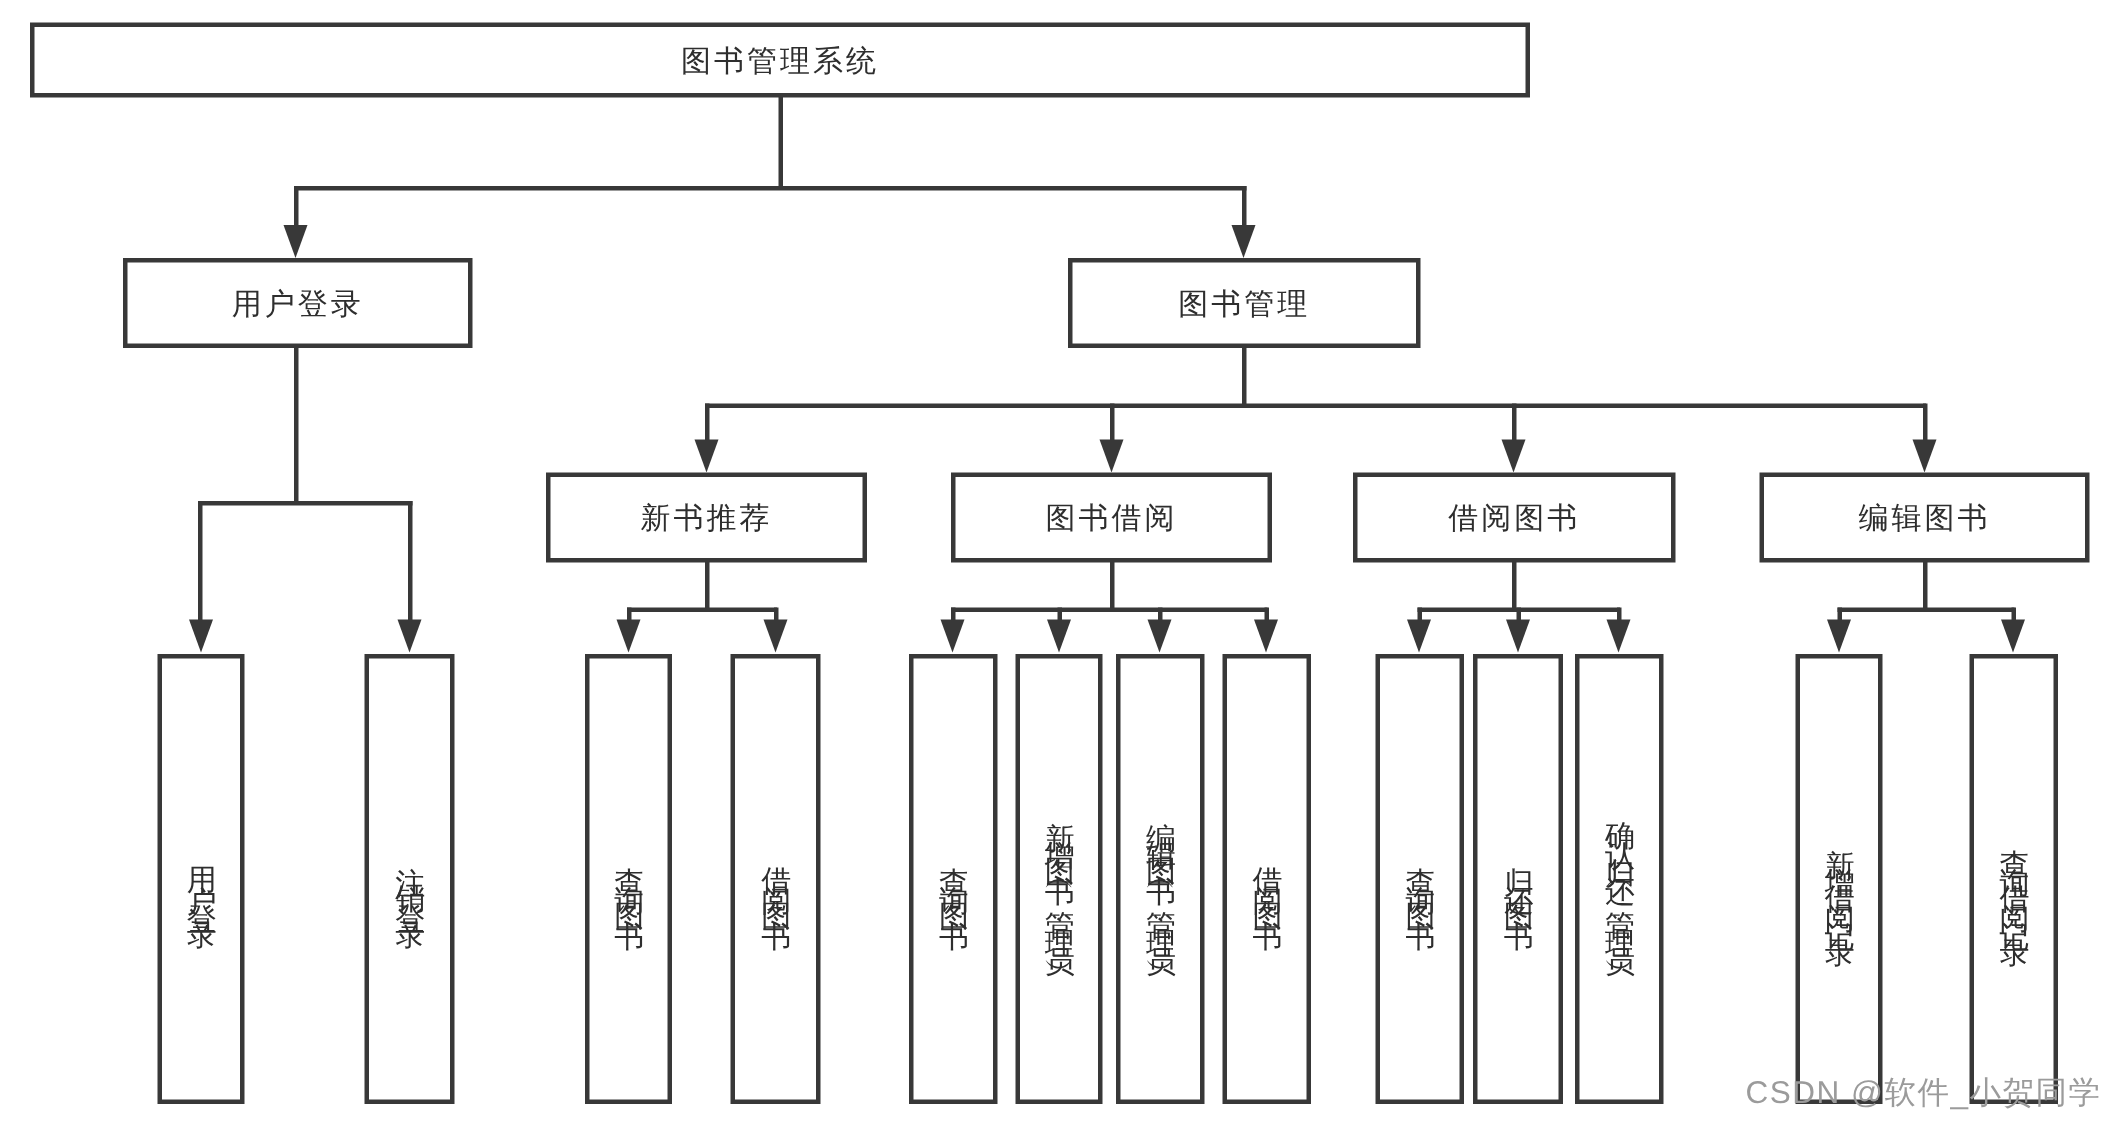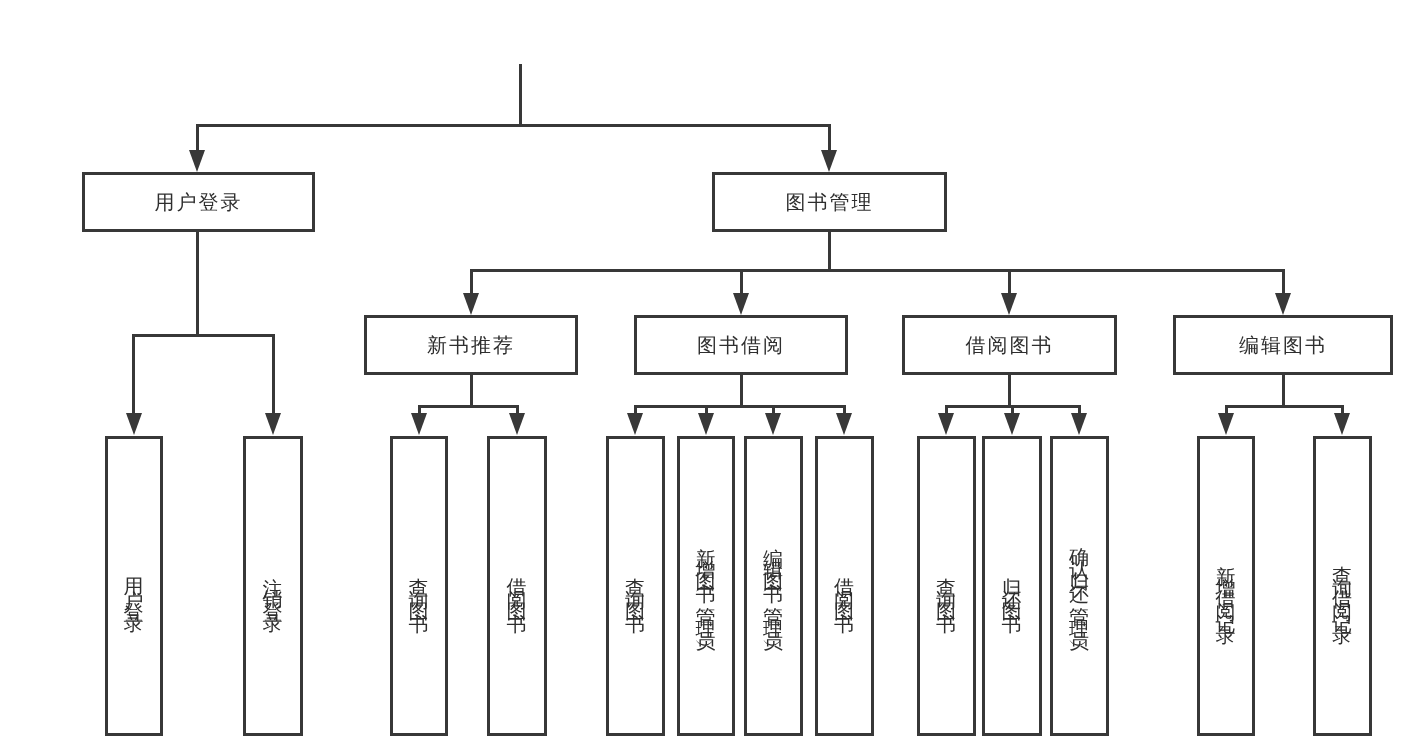--- a/index.html
+++ b/index.html
@@ -68,20 +68,23 @@
     letter-spacing: 1px;
     z-index: 5;
     white-space: nowrap;
   }
 </style>
 </head>
 <body>
 
 <div id="canvas">
 
+  <div class="box" style="left:20px; top:15px; width:1000px; height:50px;">
+    <span>图书管理系统</span>
+  </div>
 
   <div class="vl" style="left:519px; top:64px; height:61px;"></div>
   <div class="hl" style="left:196px; top:124px; width:635px;"></div>
   <div class="vl" style="left:196px; top:124px; height:28px;"></div>
   <div class="arrow" style="left:189px; top:150px;"></div>
   <div class="vl" style="left:828px; top:124px; height:28px;"></div>
   <div class="arrow" style="left:821px; top:150px;"></div>
 
   <div class="box" style="left:82px; top:172px; width:233px; height:60px;">
     <span>用户登录</span>
@@ -192,14 +195,15 @@
     <span class="vtext">确认归还（管理员）</span>
   </div>
 
   <div class="vbox" style="left:1197px; width:58px;">
     <span class="vtext">新增借阅记录</span>
   </div>
   <div class="vbox" style="left:1313px; width:59px;">
     <span class="vtext">查询借阅记录</span>
   </div>
 
+  <div class="watermark">CSDN @软件_小贺同学</div>
 
 </div>
 
 </body></html>

